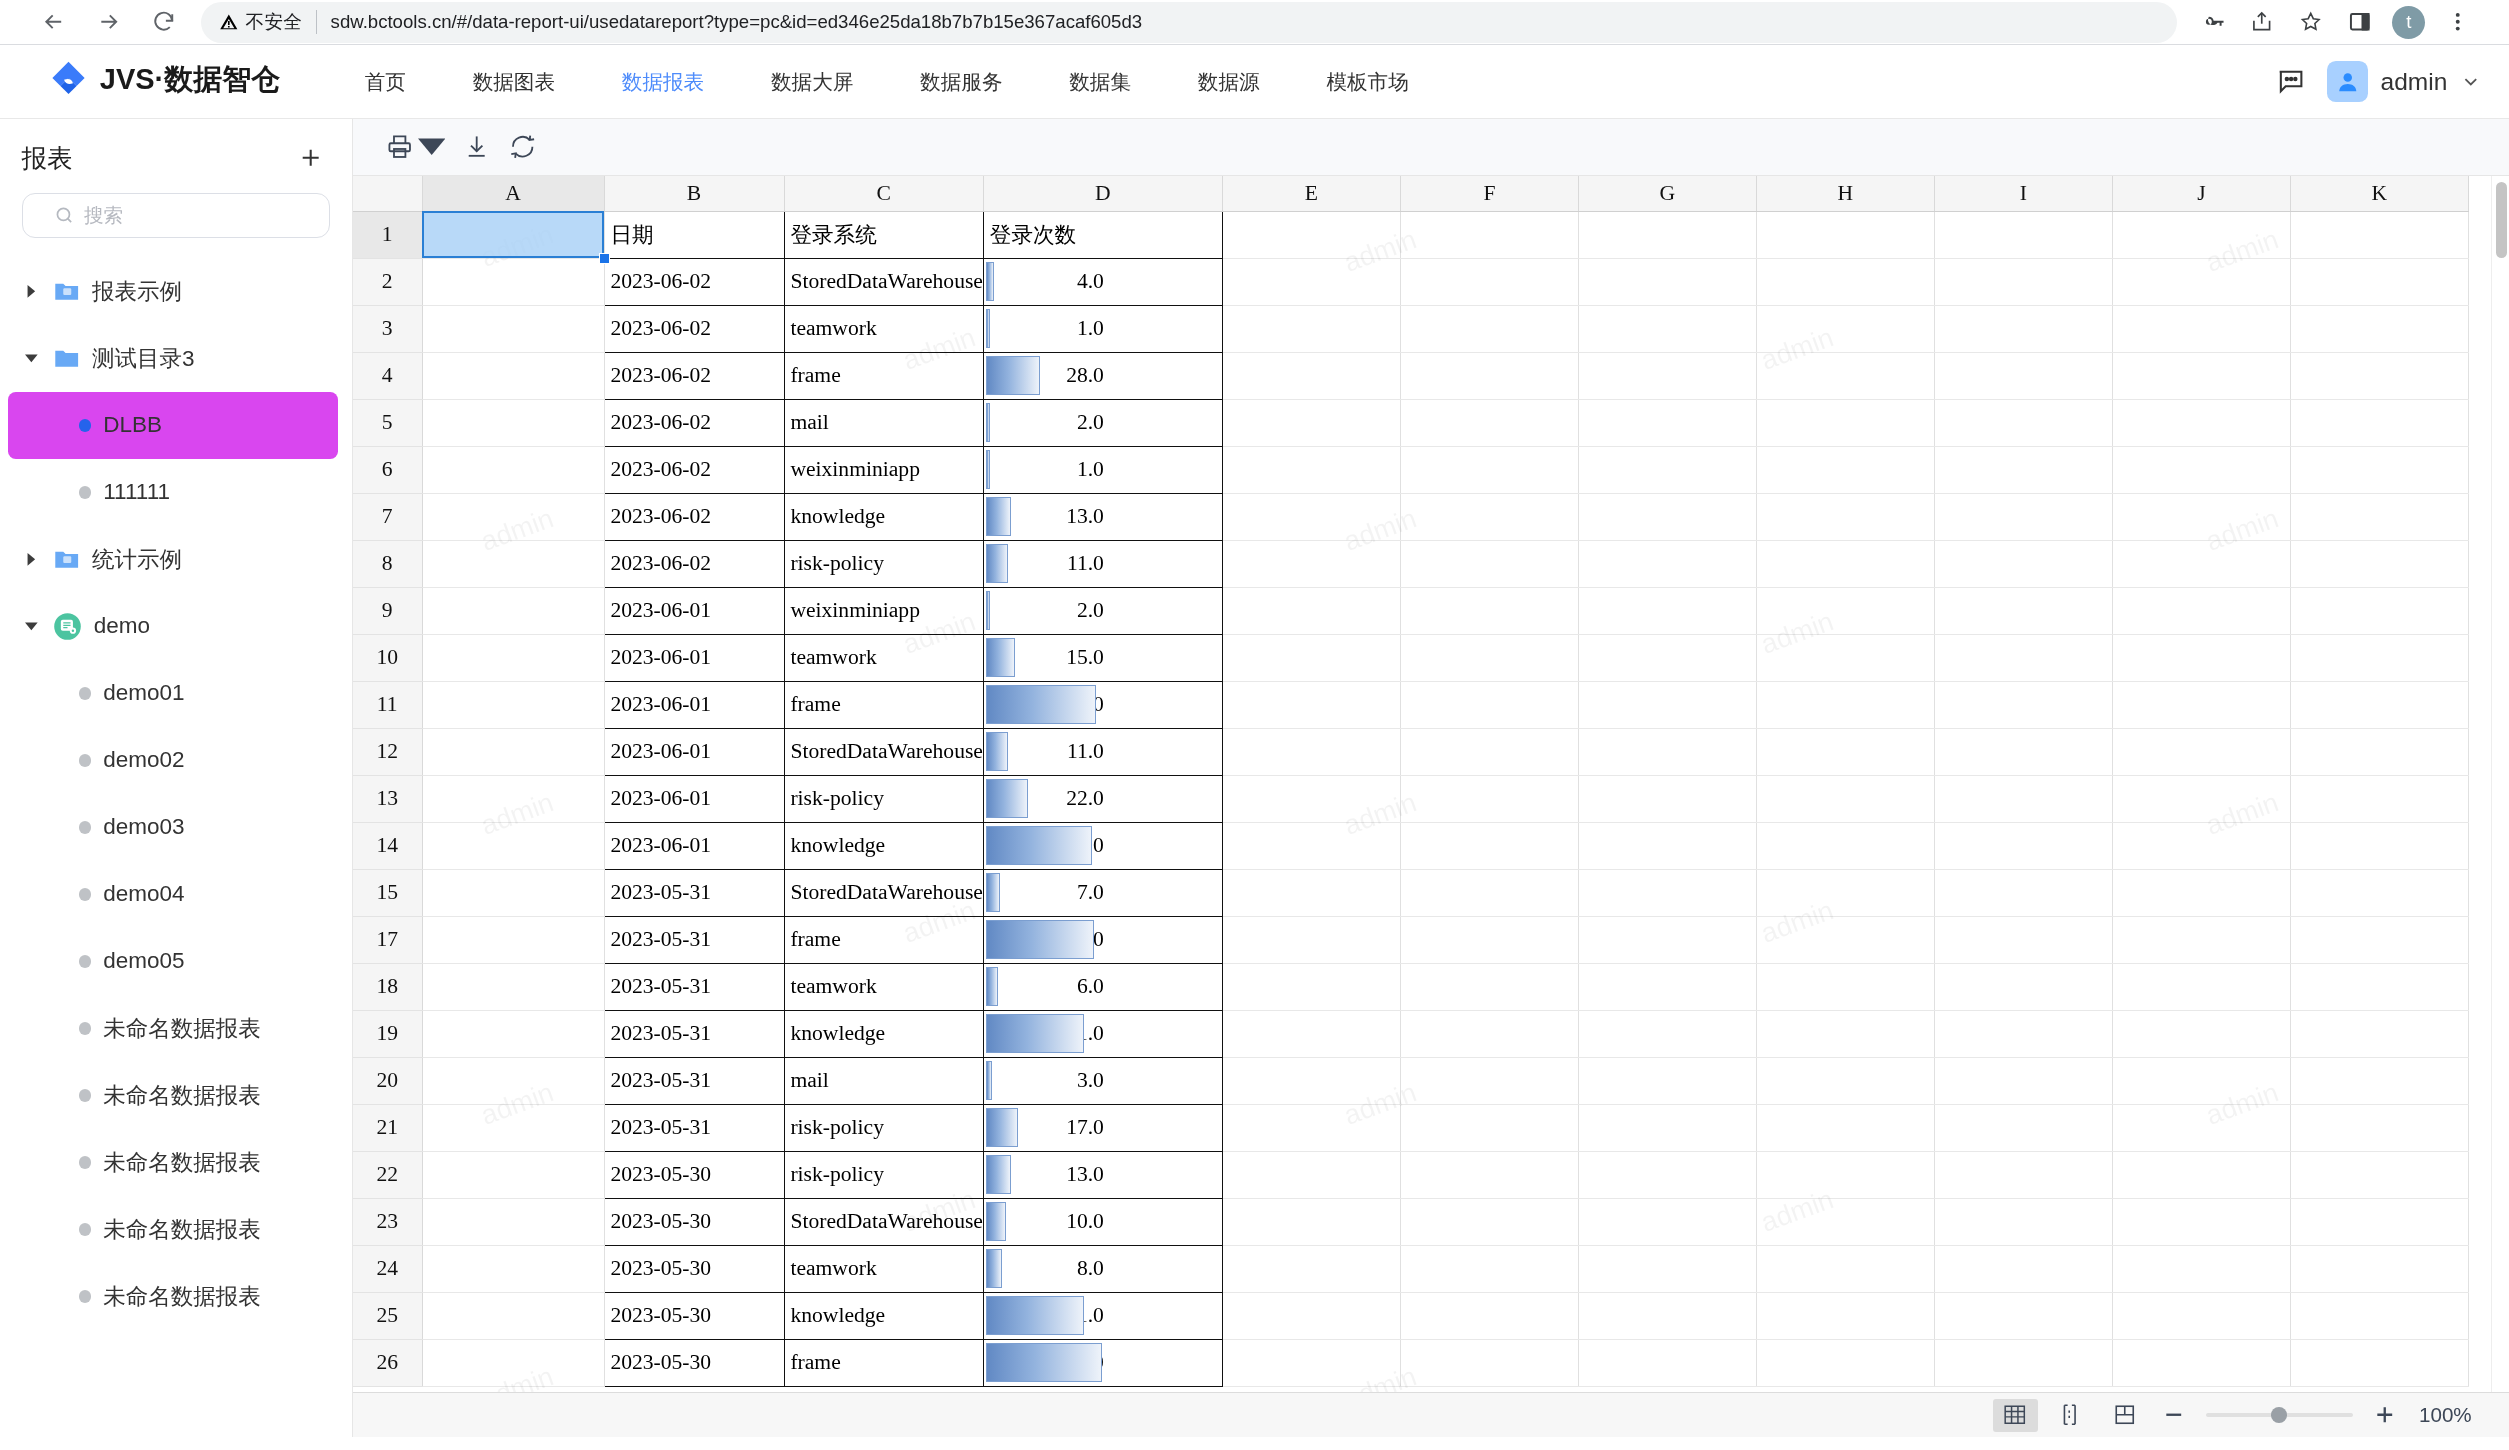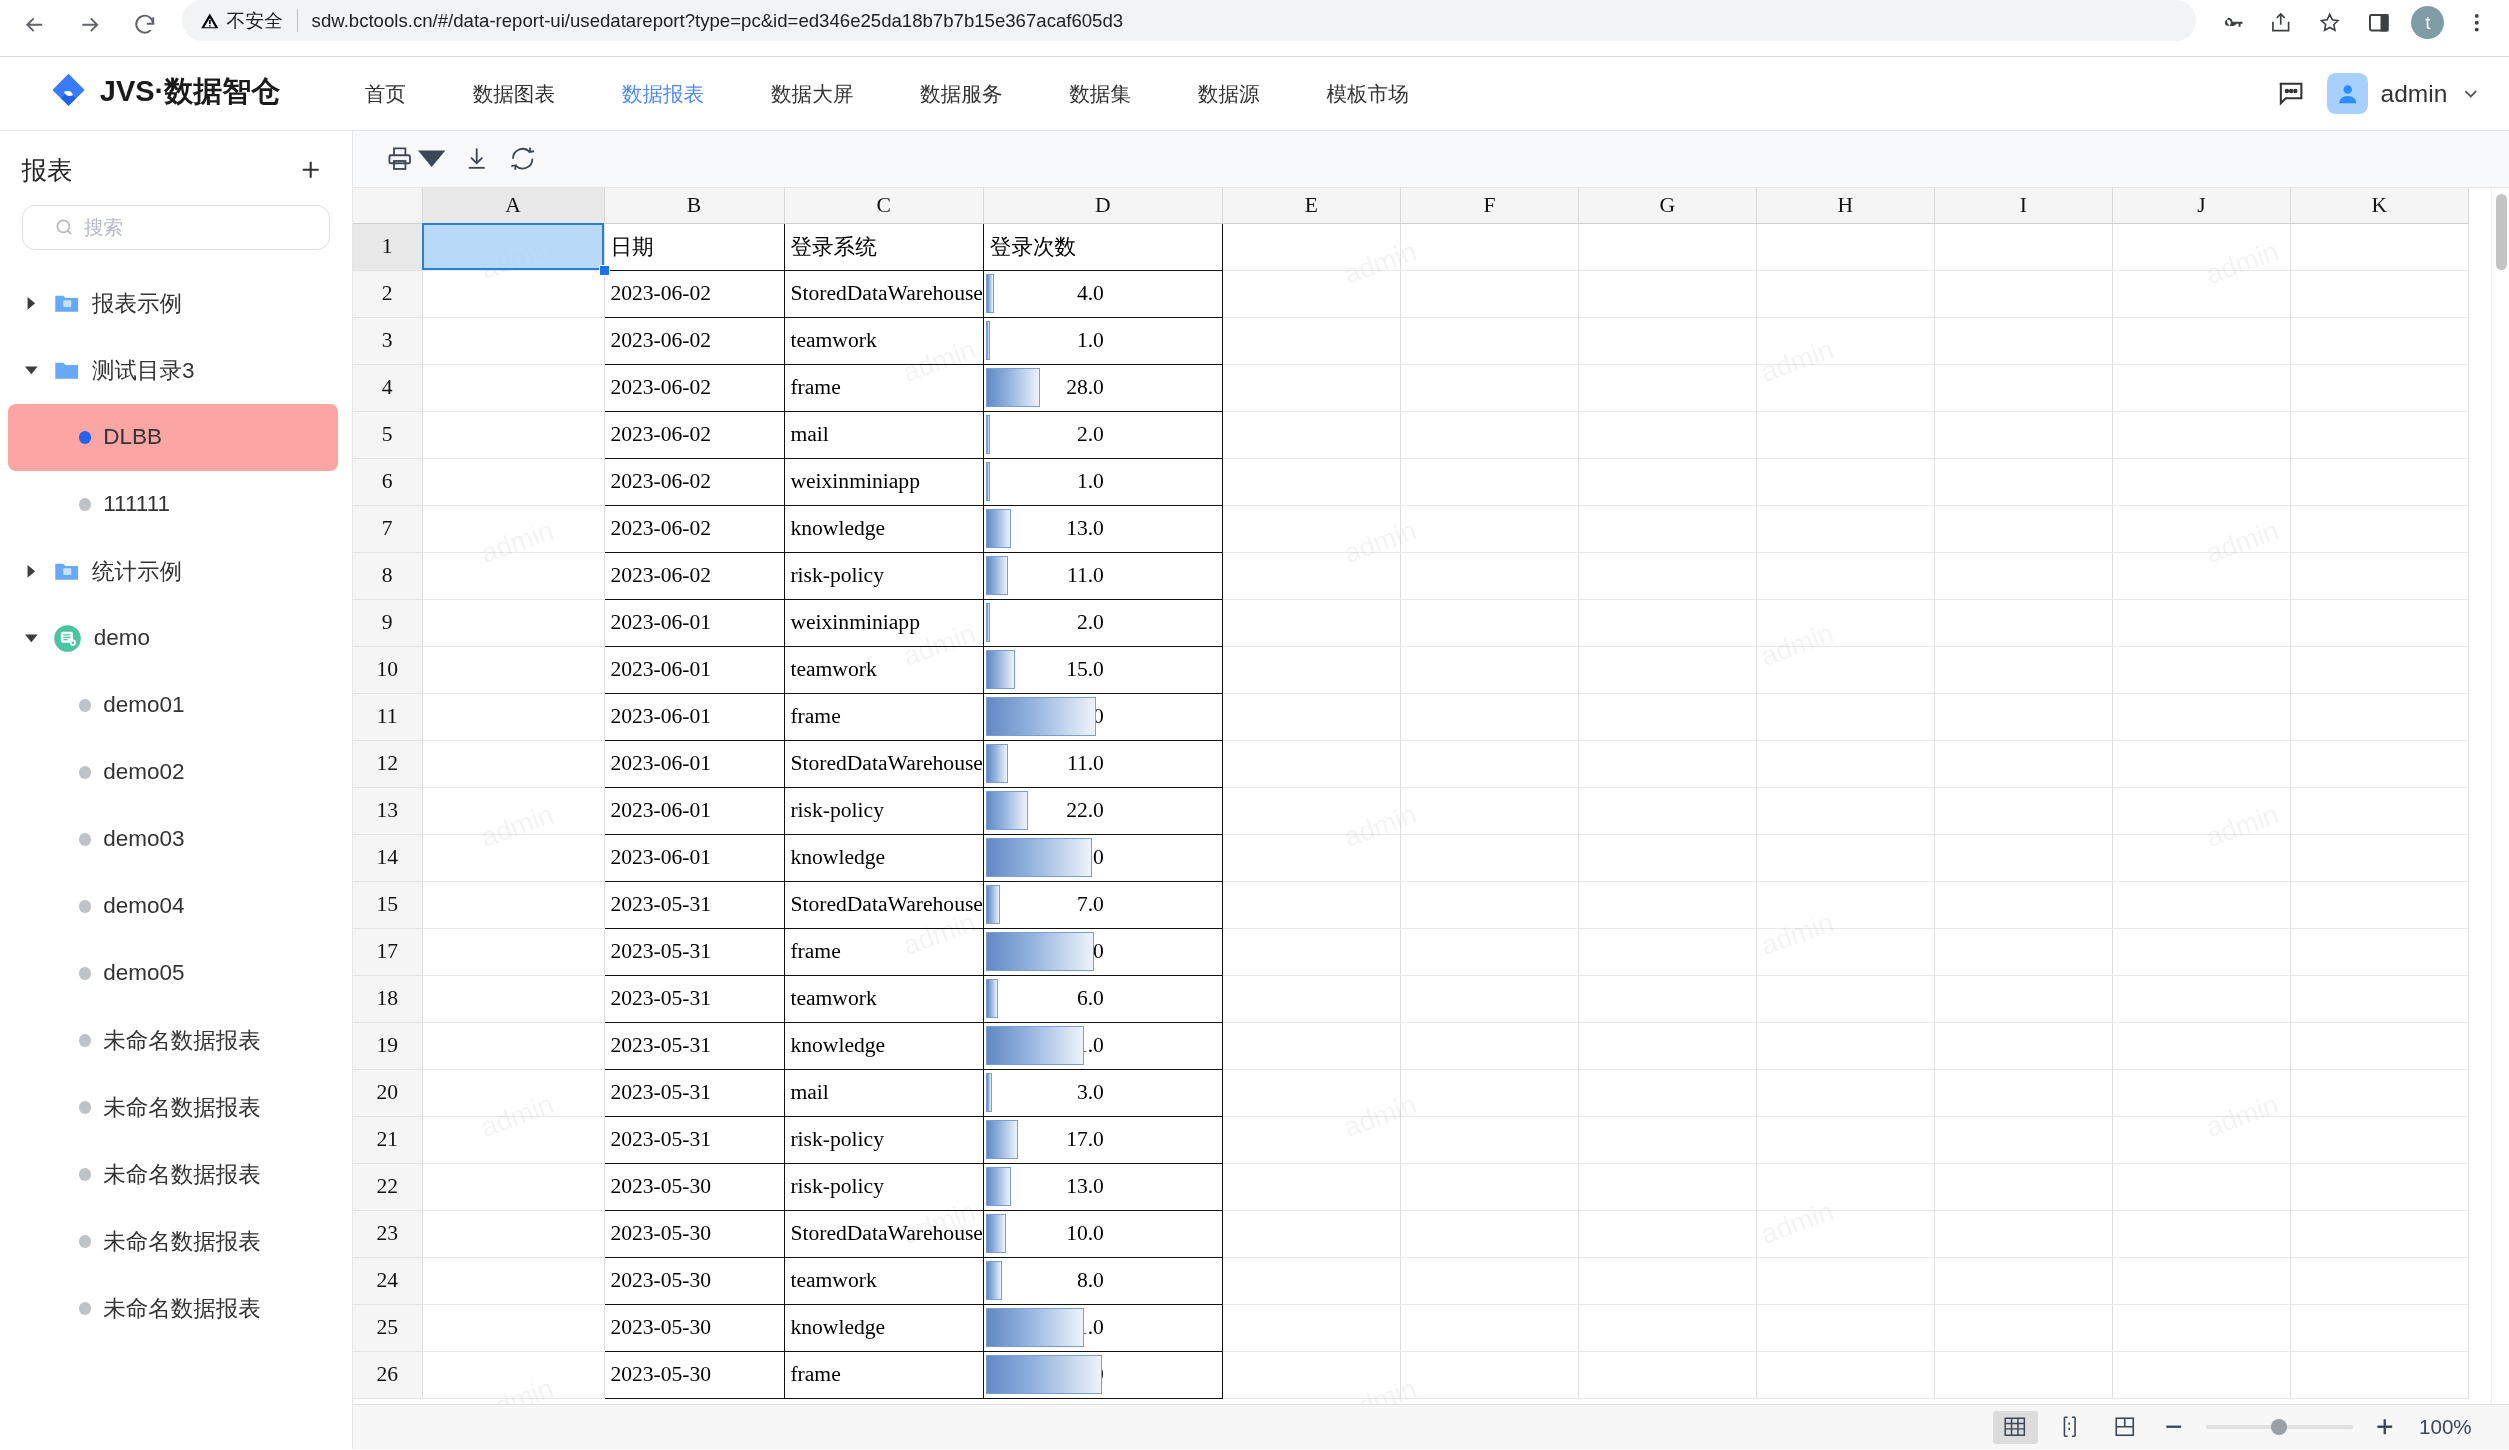--- a/index.html
+++ b/index.html
@@ -5,24 +5,24 @@
   * { box-sizing: border-box; margin: 0; padding: 0; }
   html, body {
     width: 2509px; height: 1451px;
     overflow: hidden;
     font-family: "Liberation Sans", sans-serif;
     background: #fff;
   }
 
   
   .browser-bar {
-    height: 57px; width: 100%;
+    height: 45px; width: 100%;
     background: #ffffff;
-    display: flex; align-items: flex-start;
-    padding: 0 10px;
+    display: flex; align-items: center;
+    padding: 0 29px;
     border-bottom: 1px solid #dadce0;
     position: relative;
   }
   .nav-btns { display: flex; align-items: center; gap: 5.9px; flex: 0 0 auto; }
   .nav-btn {
     width: 49px; height: 49px; border-radius: 50%;
     display: flex; align-items: center; justify-content: center;
     color: #5f6368;
   }
   .nav-btn svg { width: 25.5px; height: 25.5px; }
@@ -126,21 +126,21 @@
     width: 100%; background: transparent;
     font-family: "Liberation Sans", sans-serif;
   }
   .sb-search-input::placeholder { color: #b6b9c0; }
   .tree { padding: 3.9px 0 0 0; overflow: hidden; flex: 1 1 auto; }
   .tree-row {
     display: flex; align-items: center; height: 67px;
     padding-left: 13.7px; margin: 0 13.7px 0 7.8px;
     border-radius: 7.8px; gap: 11.8px;
   }
-  .tree-row.selected { background: #fca5a5; }
+  .tree-row.selected { background: #d946ef; }
   .arrow { width: 19.6px; flex: 0 0 19.6px; display:flex; align-items:center; justify-content:center; }
   .arrow svg { width: 12.7px; height: 12.7px; color: #3c3c3c; }
   .folder-icon { width: 27.4px; height: 27.4px; flex: 0 0 27.4px; }
   .green-icon { width: 29px; height: 29px; flex: 0 0 29px; }
   .dot {
     width: 12.7px; height: 12.7px; border-radius: 50%;
     background: #bfc2c6; flex: 0 0 12.7px;
   }
   .dot.active { background: #2563eb; }
   .tree-label { font-size: 22.5px; color: #333; white-space: nowrap; }

